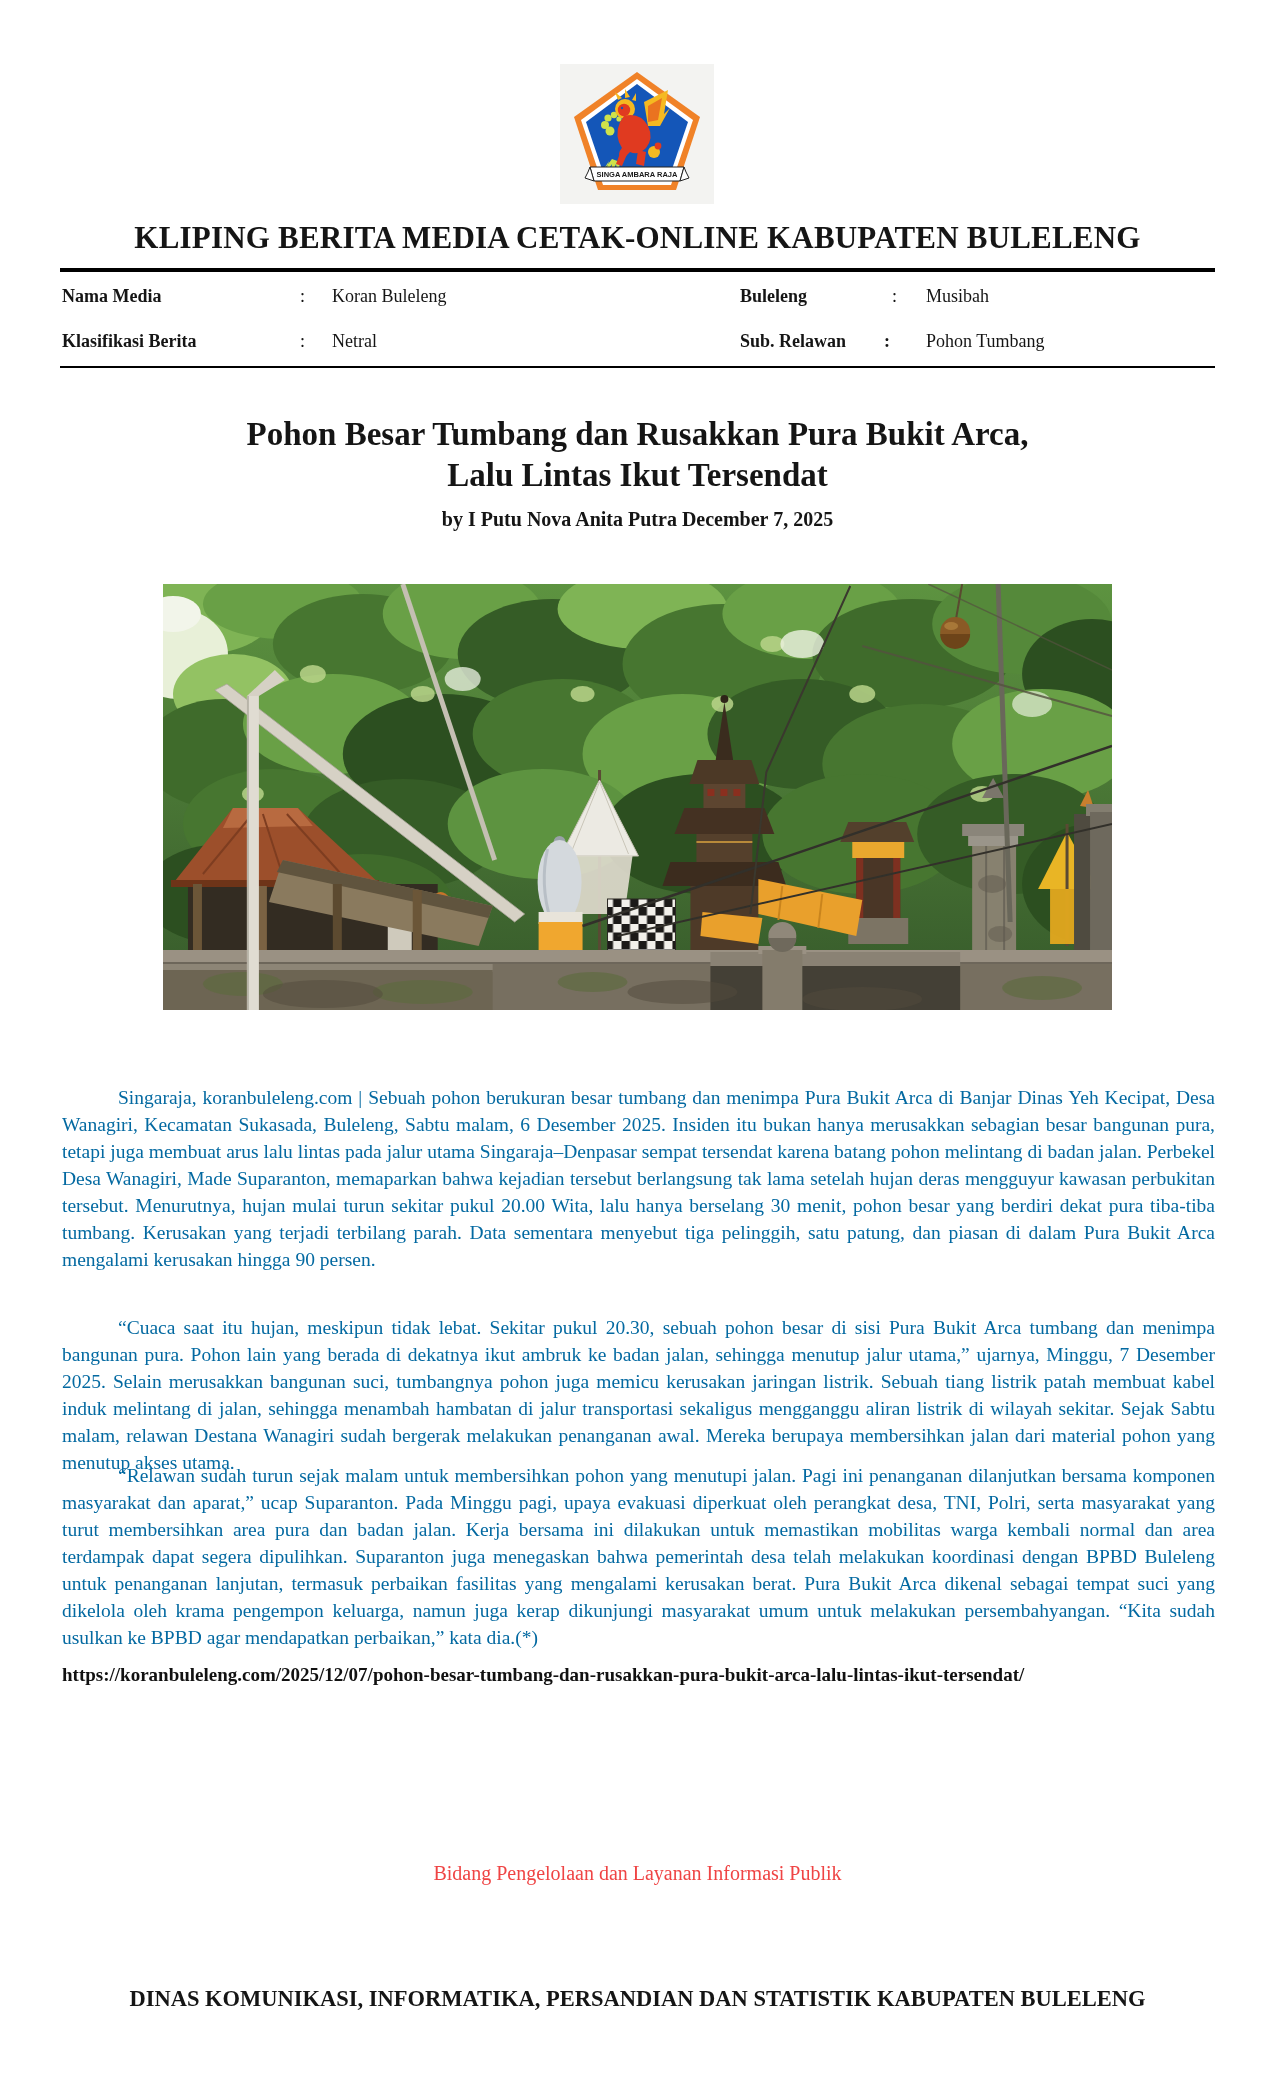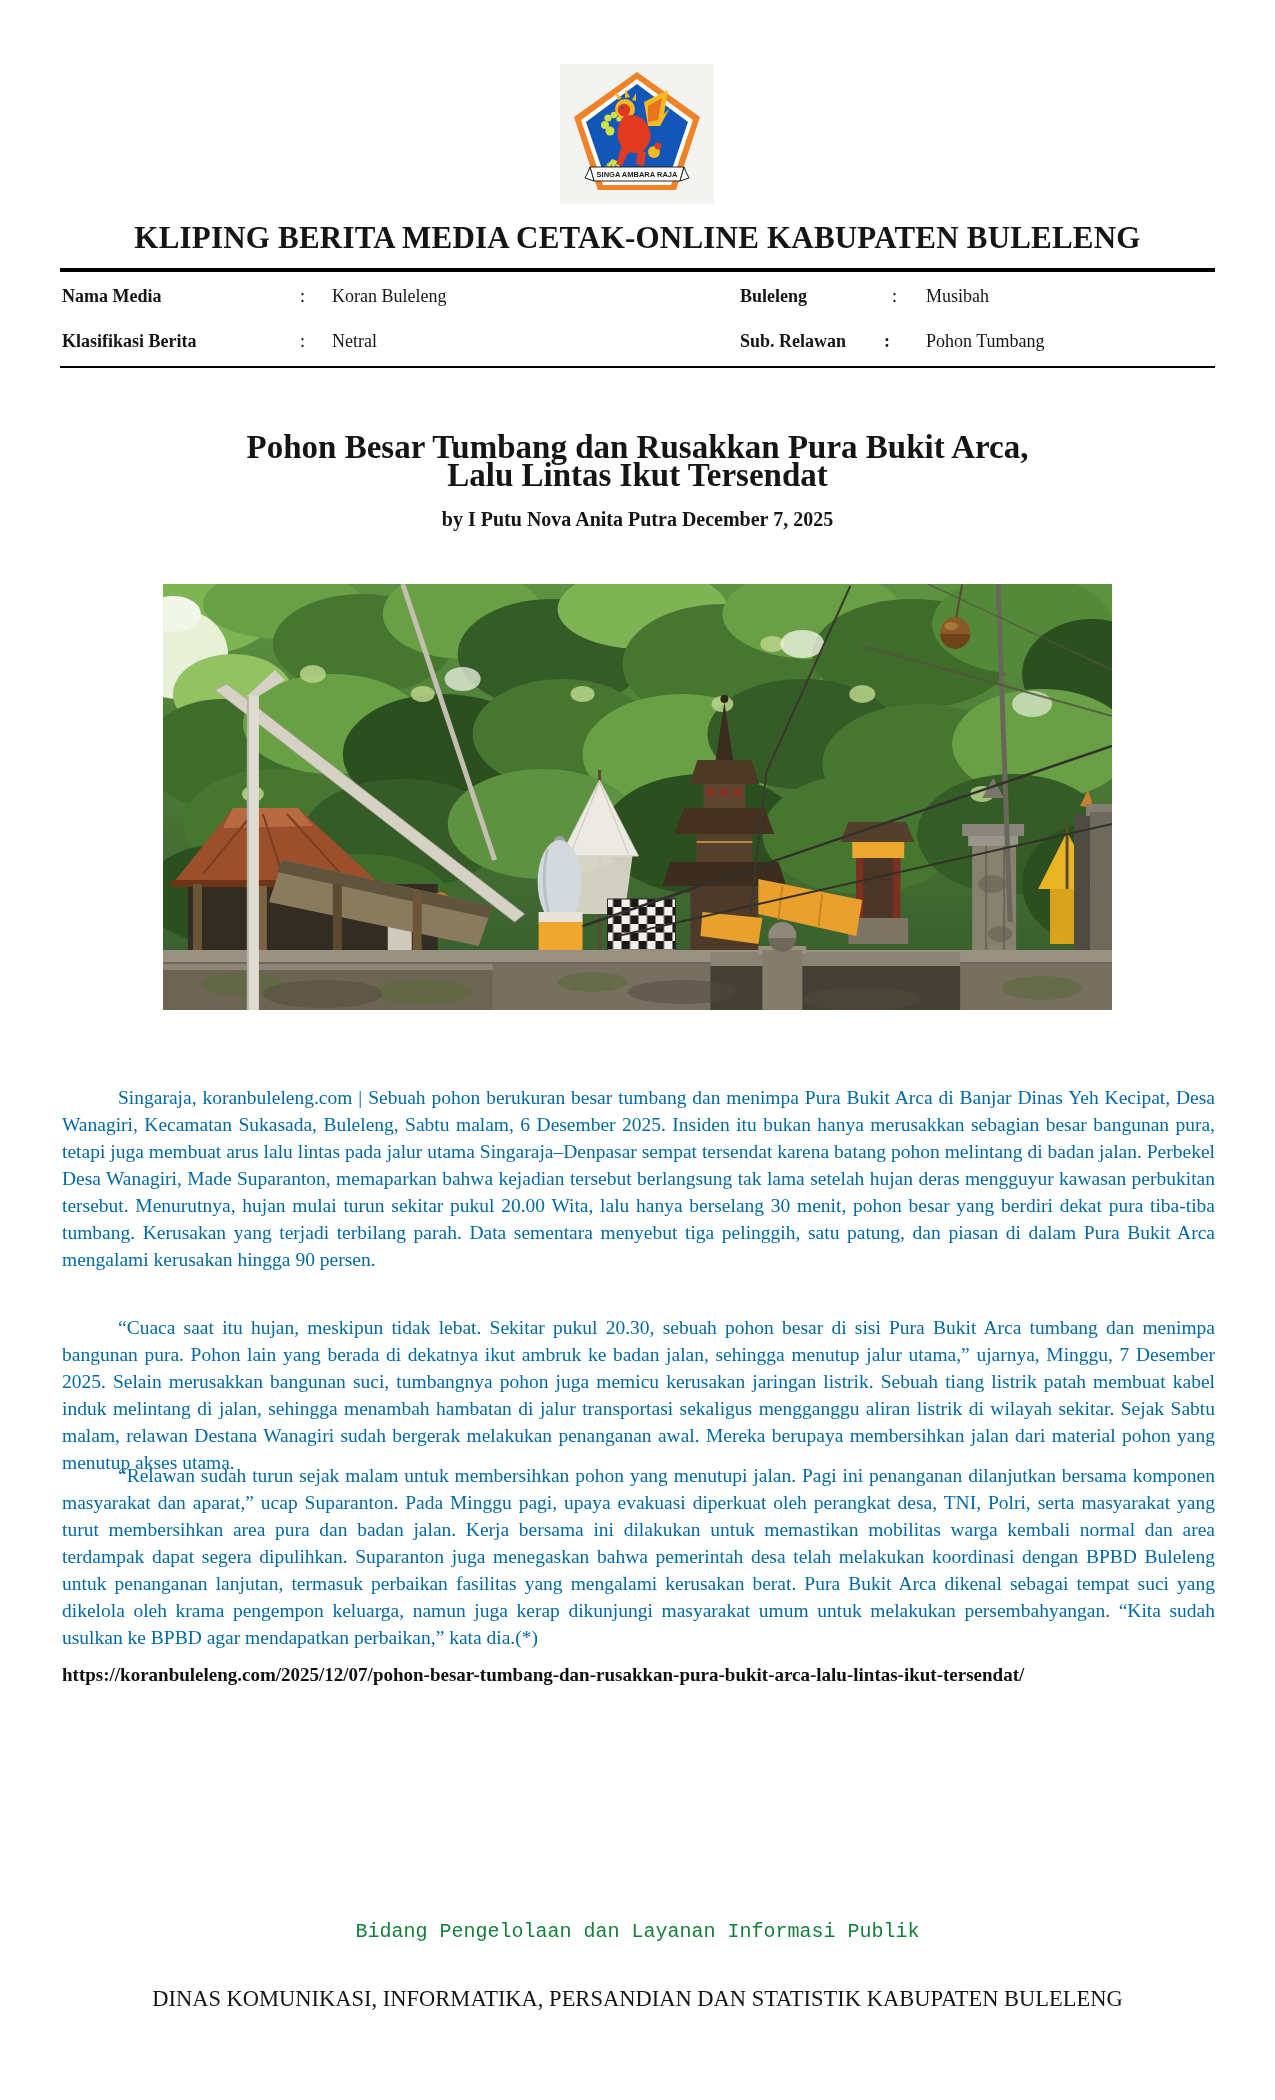--- a/index.html
+++ b/index.html
@@ -23,39 +23,39 @@
   .rule-thick { left:60px; right:60px; top:268px; height:4px; background:#000; }
   .rule-thin  { left:60px; right:60px; top:366px; height:2px; background:#000; }
 
   
   .meta span { position:absolute; font-size:18px; white-space:nowrap;text-align:right; }
   .meta .lbl { font-weight:bold; }
   .row1 { top:286px; } .row2 { top:331px;font-family:Liberation Serif, serif; }
 
   
   .art-title { font-size:33px; font-weight:bold; }
-  .art-title.l1 { top:429px; }
+  .art-title.l1 { top:416px; }
   .art-title.l2 { top:457px; }
   .byline { top:508px; font-size:20px; font-weight:bold; }
 
   
   .photo { left:163px; top:584px; width:949px; height:426px; overflow:hidden; background:#4d7c33; }
   .photo svg { display:block; width:100%; height:100%; }
 
   
   .para {
     left:62px; width:1153px; font-size:19.5px; line-height:27px;
     text-align:justify; text-indent:56px; color:#0369a1;
   }
   .p1 { top:1084px; } .p2 { top:1287px;margin-top:27px; } .p3 { top:1462px; }
   .src-url { left:62px; top:1664px; font-size:19px; font-weight:bold; color:#111; text-decoration:none; }
 
   
-  .footer1 { top:1920px; font-size:20px; font-family:Liberation Mono, monospace; color:#15803d; }
-  .footer2 { top:1986px; font-size:22.5px; font-weight:normal; font-family:"Liberation Serif", serif; }
+  .footer1 { top:1862px; font-size:20px; font-family:Liberation Serif, serif; color:#ef4444; }
+  .footer2 { top:1986px; font-size:22.5px; font-weight:bold; font-family:"Liberation Serif", serif; }
 </style>
 </head>
 <body>
 
 <div class="page">
 
   <div class="abs logo-wrap">
     <svg viewBox="0 0 170 140">
       <rect x="8" y="0" width="154" height="140" fill="#f3f3f1"></rect>
 

